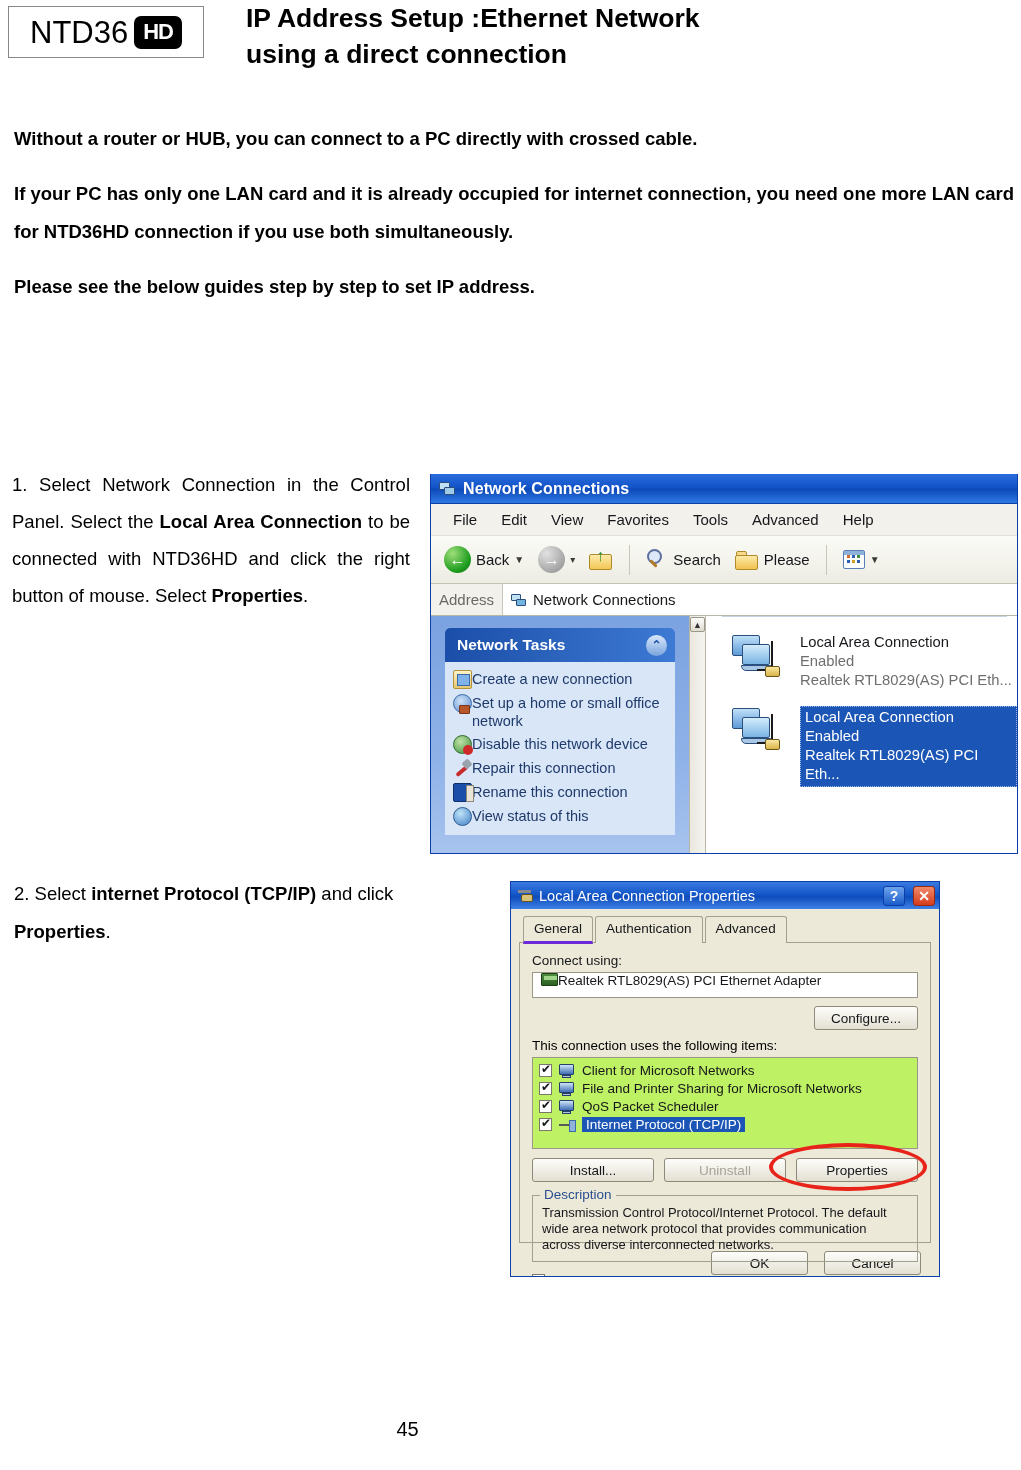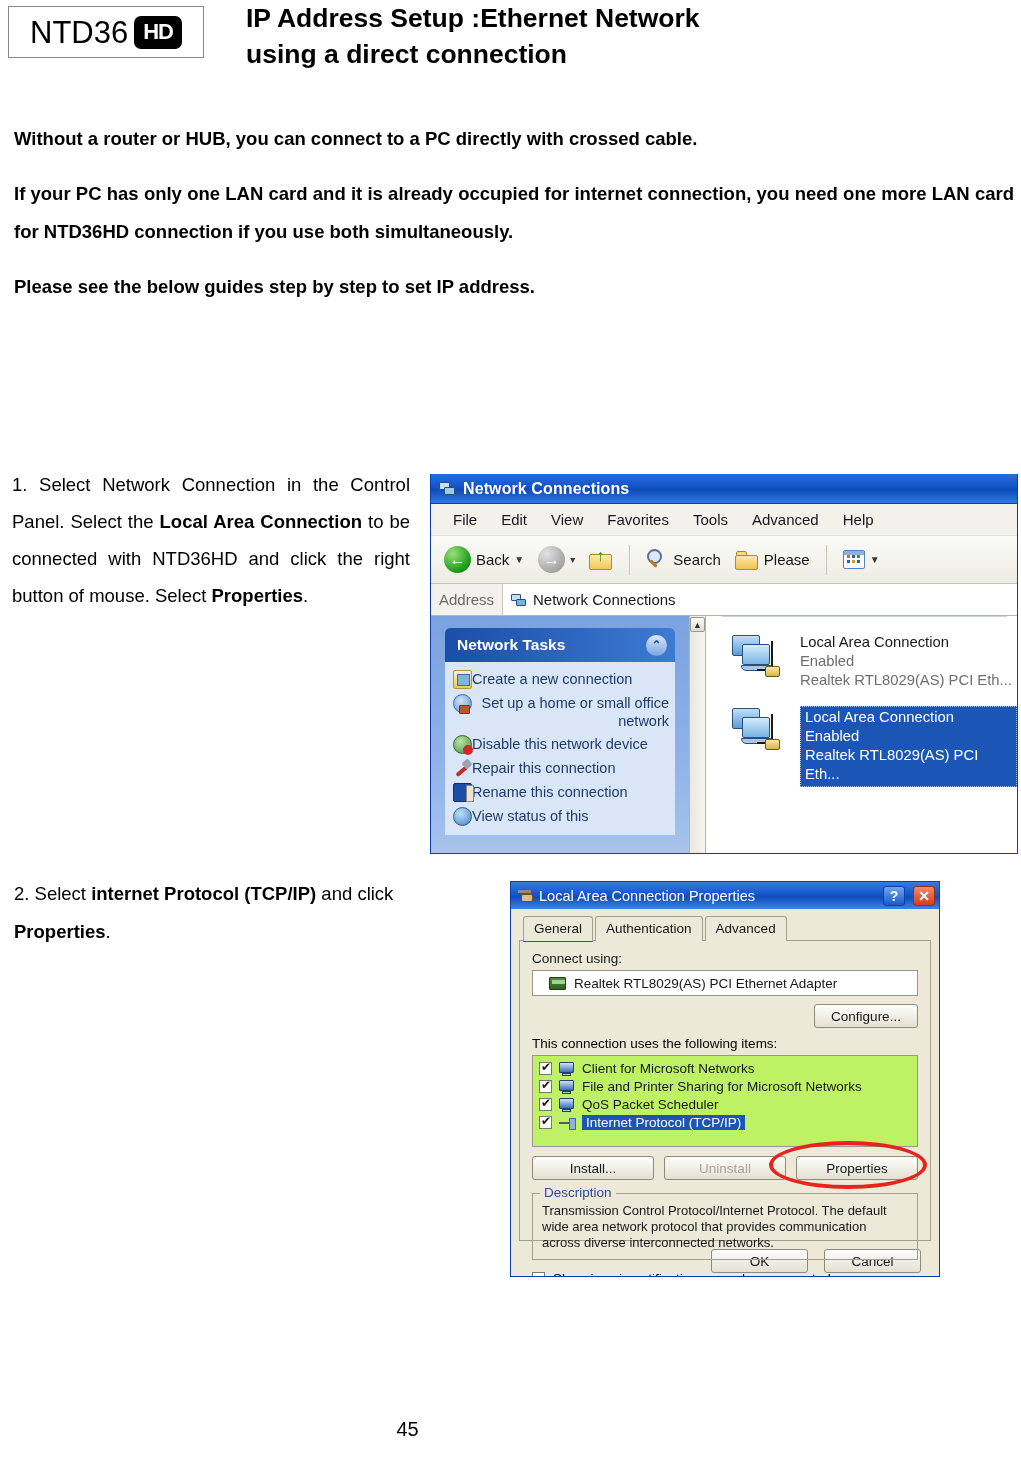--- a/index.html
+++ b/index.html
@@ -126,21 +126,20 @@
   .addr-ico { width:16px; height:16px; position:relative; }
   .addr-ico .m1 { position:absolute; left:0; top:2px; width:10px; height:7px; background:#bfe0f5; border:1px solid #2c4e7a; border-radius:1px;}
   .addr-ico .m2 { position:absolute; left:5px; top:7px; width:10px; height:7px; background:#74b4e0; border:1px solid #2c4e7a; border-radius:1px;}
   .addr-text { font-size:15px; color:#16171a; }
 
   .nc-body { display:flex; height:240px; background:#6d92d6;
     background:linear-gradient(to right,#7fa5e3 0%,#7fa5e3 100%); }
   .nc-left {
     width:258px; padding:12px 0 0 14px;
     background:linear-gradient(to bottom,#7ba2e0,#8fb2e8 60%,#a8c4ee);
-    text-align:right;
   }
   .task-panel { width:230px; background:#d6e4f7; border-radius:5px 5px 0 0; overflow:hidden; }
   .task-head {
     height:34px; background:linear-gradient(to right,#1b4ea8,#3d7ad4);
     display:flex; align-items:center; justify-content:space-between;
     padding:0 8px 0 12px;
   }
   .task-head-title { color:#fff; font-weight:bold; font-size:15.5px; }
   .chev-btn { width:21px; height:21px; border-radius:50%; background:linear-gradient(to bottom,#d9e7fa,#7aa4de); color:#1b4ea8; font-size:12px; font-weight:bold; display:flex; align-items:center; justify-content:center; }
   .task-list { padding:8px 6px 4px 8px; background:#d9e6f8; }
@@ -196,24 +195,24 @@
   .lac-plug { width:15px; height:14px; position:relative;}
   .lac-plug:before{content:""; position:absolute; left:3px; top:5px; width:10px; height:6px; background:#d8c27a; border:1px solid #6b5418; border-radius:2px;}
   .lac-plug:after{content:""; position:absolute; left:0px; top:1px; width:13px; height:3px; background:#8a8a8a;}
   .tbtn { width:22px; height:20px; border-radius:3px; display:flex; align-items:center; justify-content:center; font-weight:bold; font-size:14px; color:#fff; margin-left:2px;}
   .tbtn-help { background:linear-gradient(to bottom,#6ea4ec,#1a5bc9); border:1px solid #0b3fa8; }
   .tbtn-close{ background:linear-gradient(to bottom,#f08a6a,#d43b1c); border:1px solid #9c2a10; }
 
   .lac-inner { padding:7px 8px 8px 8px; }
   .tabstrip { display:flex; gap:2px; padding-left:4px; position:relative; z-index:2;}
   .tab { font-size:13.5px; padding:4px 10px 5px 10px; background:#ece9d8; border:1px solid #a3a08e; border-bottom:none; border-radius:3px 3px 0 0; color:#16171a;}
-  .tab.active { background:#ece9d8; border-bottom:1px solid #6d28d9; margin-bottom:-1px; font-weight:normal;}
+  .tab.active { background:#ece9d8; border-bottom:3px solid #6d28d9; margin-bottom:-1px; font-weight:normal;}
   .tabpanel { border:1px solid #a3a08e; background:#ece9d8; padding:10px 12px 12px 12px; margin-top:-1px; height:301px; position:relative;}
   .lbl { font-size:13.5px; color:#16171a; margin-bottom:4px;}
-  .adapter-box { background:#fff; border:1px solid #9a9788; height:26px; display:flex; align-items:center; gap:8px; padding-left:16px; }
+  .adapter-box { background:#fff; border:1px solid #9a9788; height:26px; display:flex; align-items:flex-start; padding-left:8px; }
   .nic-ico { width:17px; height:13px; background:linear-gradient(to bottom,#4f8f3f,#2c5f22); border:1px solid #1d3f16; border-radius:1px; position:relative;}
   .nic-ico:after{content:""; position:absolute; left:2px; top:2px; width:13px; height:4px; background:#9fd48a;}
   .adapter-name { font-size:13.5px; color:#16171a; }
   .btn-row { display:flex; justify-content:flex-end; margin-top:8px; }
   .xbtn {
     min-width:104px; height:24px; background:linear-gradient(to bottom,#fdfdfb,#e3e0d2);
     border:1px solid #8d8a79; border-radius:3px; font-size:13.5px; color:#16171a;
     display:flex; align-items:center; justify-content:center;
   }
   .xbtn.disabled { color:#a7a499; }

